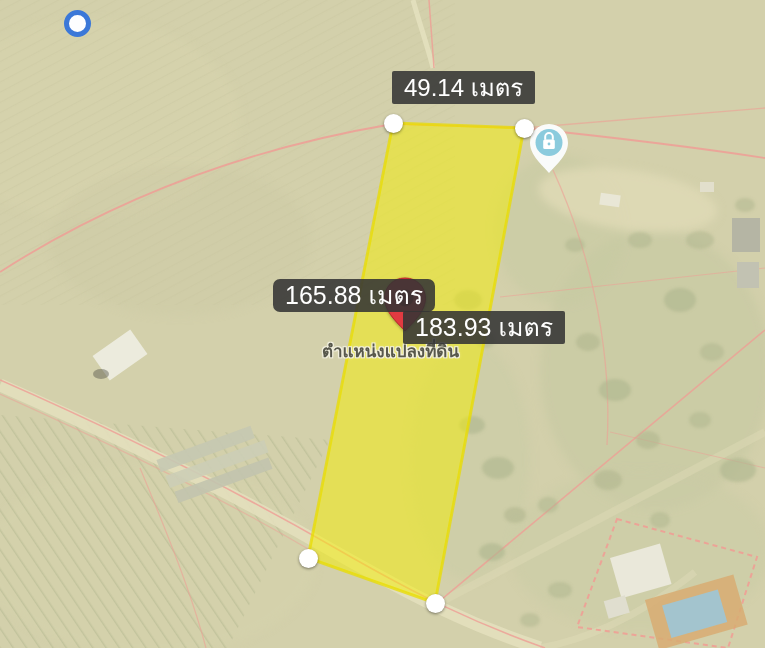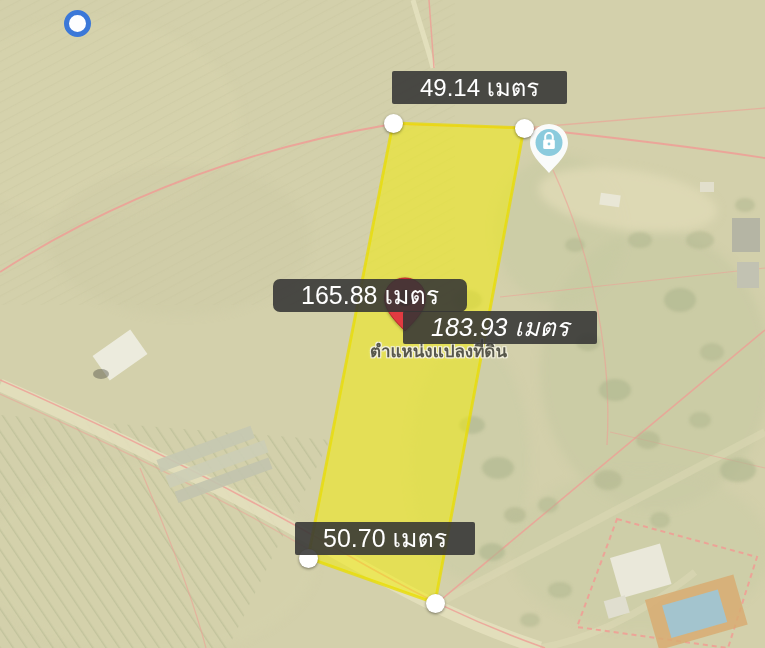--- a/index.html
+++ b/index.html
@@ -25,29 +25,28 @@
   }
   .place-pin{position:absolute;left:528px;top:123px;z-index:2;width:42px;height:52px;}
   .marker{
     position:absolute;left:383px;top:277px;z-index:4;width:44px;height:56px;
     filter:drop-shadow(0 1px 1.5px rgba(0,0,0,.35));
   }
   .marker-caption{
     position:absolute;left:322px;top:337px;z-index:5;
     font-size:17px;font-weight:bold;color:#58584c;white-space:nowrap;
     text-shadow:-1px -1px 0 #f2f0df,1px -1px 0 #f2f0df,-1px 1px 0 #f2f0df,1px 1px 0 #f2f0df,0 0 3px #f2f0df;
-    margin-left:48px;
   }
   .mlabel{
     position:absolute;z-index:6;background:rgba(52,52,52,.88);color:#ffffff;
-    font-size:24px;line-height:27px;padding:3px 28px;border-radius:2px;white-space:nowrap;
+    font-size:24px;line-height:27px;padding:3px 12px;border-radius:2px;white-space:nowrap;
   }
   .mlabel-top{left:392px;top:71px;}
   .mlabel-left{left:273px;top:279px;font-size:25px;border-radius:7px;}
-  .mlabel-right{left:403px;top:311px;font-size:25px;font-style:italic;}
+  .mlabel-right{left:403px;top:311px;font-size:25px;}
   .mlabel-bottom{left:295px;top:522px;font-size:25px;}
   .locate-circle{
     position:absolute;left:64px;top:10px;z-index:7;
     width:27px;height:27px;box-sizing:border-box;border-radius:50%;
     background:#fdfeff;border:5px solid #3b78d8;cursor:pointer;
   }
 </style>
 </head>
 <body>
 
@@ -182,17 +181,16 @@
       <path d="M22 1C10 1 1.5 9.9 1.5 21.6c0 7.6 4.9 15.1 9.5 20.6 4.5 5.4 9 9.4 11 11.8 2-2.4 6.5-6.4 11-11.8 4.6-5.5 9.5-13 9.5-20.6C42.5 9.9 34 1 22 1z" fill="#e23a41" stroke="#b8242b" stroke-width="1"></path>
       <circle cx="22" cy="21" r="8.5" fill="#8c1e24"></circle>
     </svg>
   </div>
 
   <div class="marker-caption">ตำแหน่งแปลงที่ดิน</div>
 
   <div class="mlabel mlabel-top">49.14 เมตร</div>
   <div class="mlabel mlabel-left">165.88 เมตร</div>
   <div class="mlabel mlabel-right">183.93 เมตร</div>
-  <div class="mlabel mlabel-bottom">50.70 เมตร</div>
 
   <div class="locate-circle"></div>
 
 </div>
 
 </body></html>

